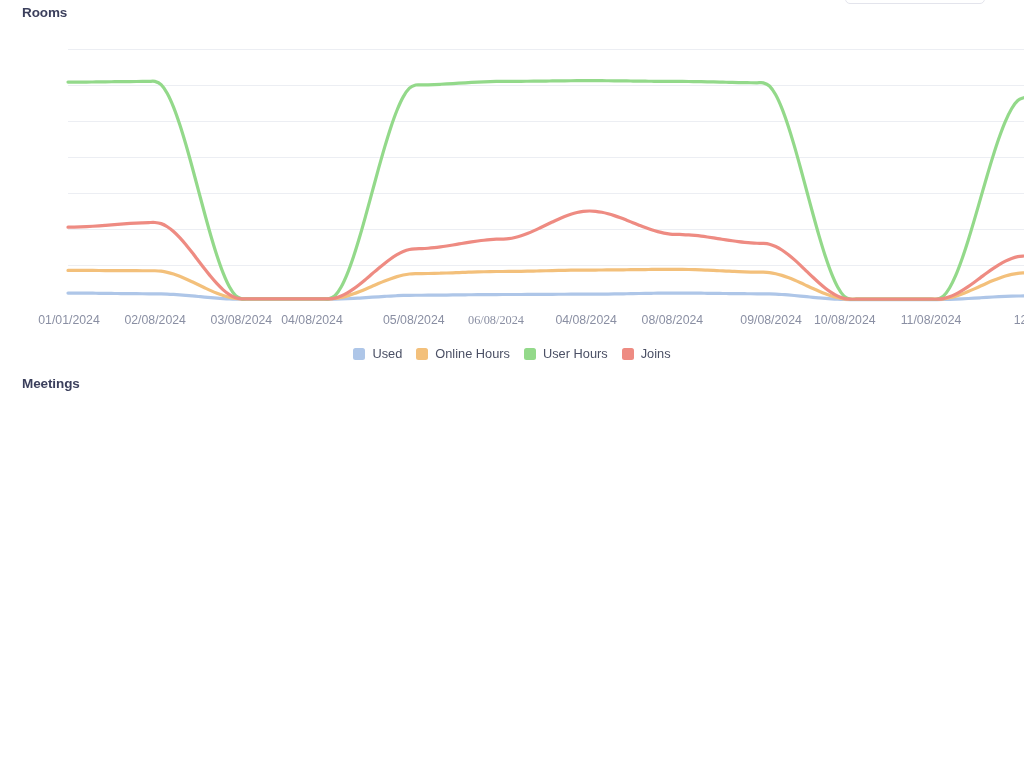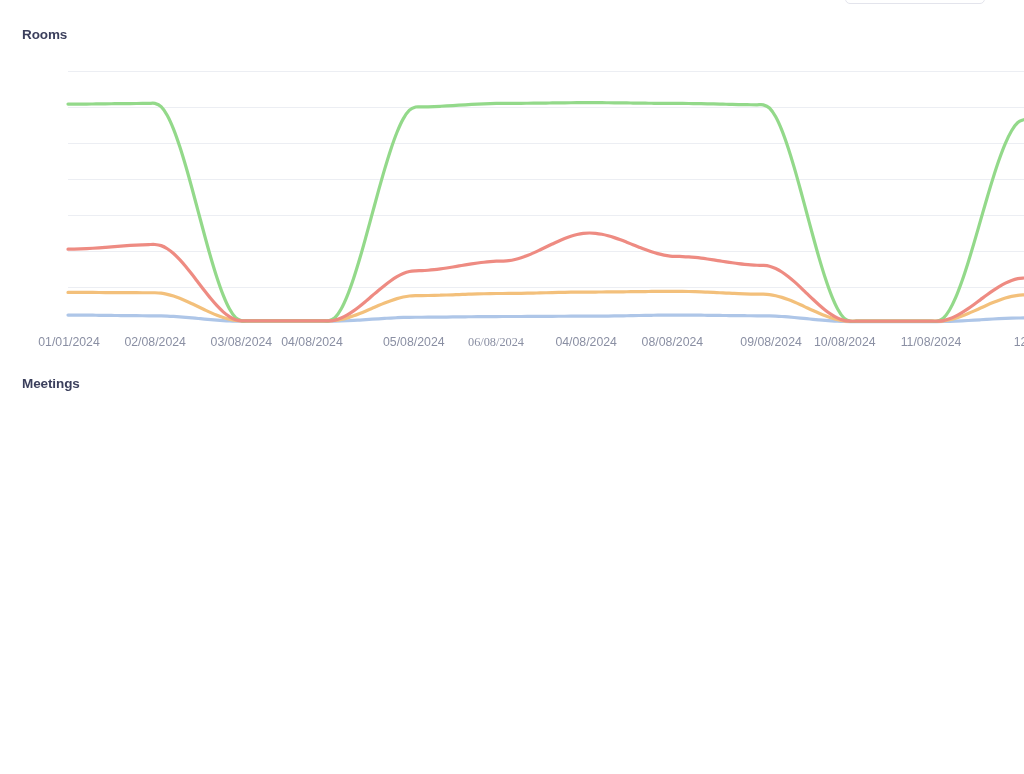--- a/index.html
+++ b/index.html
@@ -29,21 +29,21 @@
     box-sizing: border-box;
   }
 
   
   .panel {
     position: absolute;
     left: 0;
     width: 1024px;
     box-sizing: border-box;
   }
-  .panel-rooms    { top: 0px;   height: 370px; margin-top: 22px; }
+  .panel-rooms    { top: 0px;   height: 370px; }
   .panel-meetings { top: 376px; height: 398px; }
 
   .panel-title {
     position: absolute;
     left: 22px;
     font-size: 13.5px;
     font-weight: bold;
     letter-spacing: -0.1px;
     color: #3b3f5c;
     white-space: nowrap;
@@ -163,20 +163,38 @@
       <div class="xtick" style="left: 413.8px;">05/08/2024</div>
       <div class="xtick" style="left: 496px; font-family: Liberation Serif, serif;">06/08/2024</div>
       <div class="xtick" style="left: 586.2px;">04/08/2024</div>
       <div class="xtick" style="left: 672.4px; text-align: right;">08/08/2024</div>
       <div class="xtick" style="left: 758.6px; padding-left: 25px;">09/08/2024</div>
       <div class="xtick" style="left: 844.8px;">10/08/2024</div>
       <div class="xtick" style="left: 931px;">11/08/2024</div>
       <div class="xtick" style="left: 1017.2px; transform: translateX(-20%);">12/</div>
     </div>
 
+  <div class="legend" id="rooms-legend">
+      <div class="legend-item">
+        <span class="legend-swatch" style="background: rgb(174, 198, 232);"></span>
+        <span class="legend-label">Used</span>
+      </div>
+      <div class="legend-item">
+        <span class="legend-swatch" style="background: rgb(243, 192, 123);"></span>
+        <span class="legend-label">Online Hours</span>
+      </div>
+      <div class="legend-item">
+        <span class="legend-swatch" style="background: rgb(147, 217, 138);"></span>
+        <span class="legend-label">User Hours</span>
+      </div>
+      <div class="legend-item">
+        <span class="legend-swatch" style="background: rgb(238, 139, 130);"></span>
+        <span class="legend-label">Joins</span>
+      </div>
+    </div>
 </div>
 
 <div class="panel panel-meetings">
   <div class="panel-title">Meetings</div>
 
   <div class="ylabels ylabels-meetings" id="meetings-yaxis"></div>
 
 </div>
 
 </body></html>

